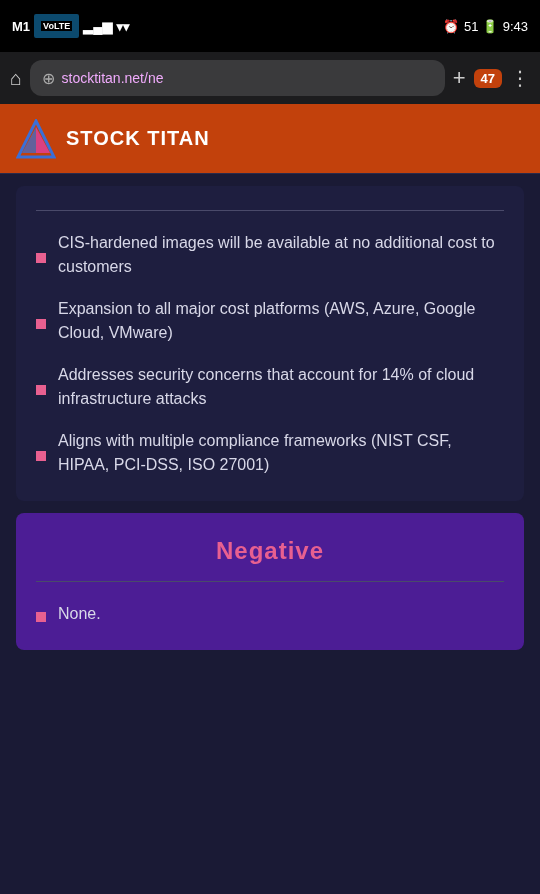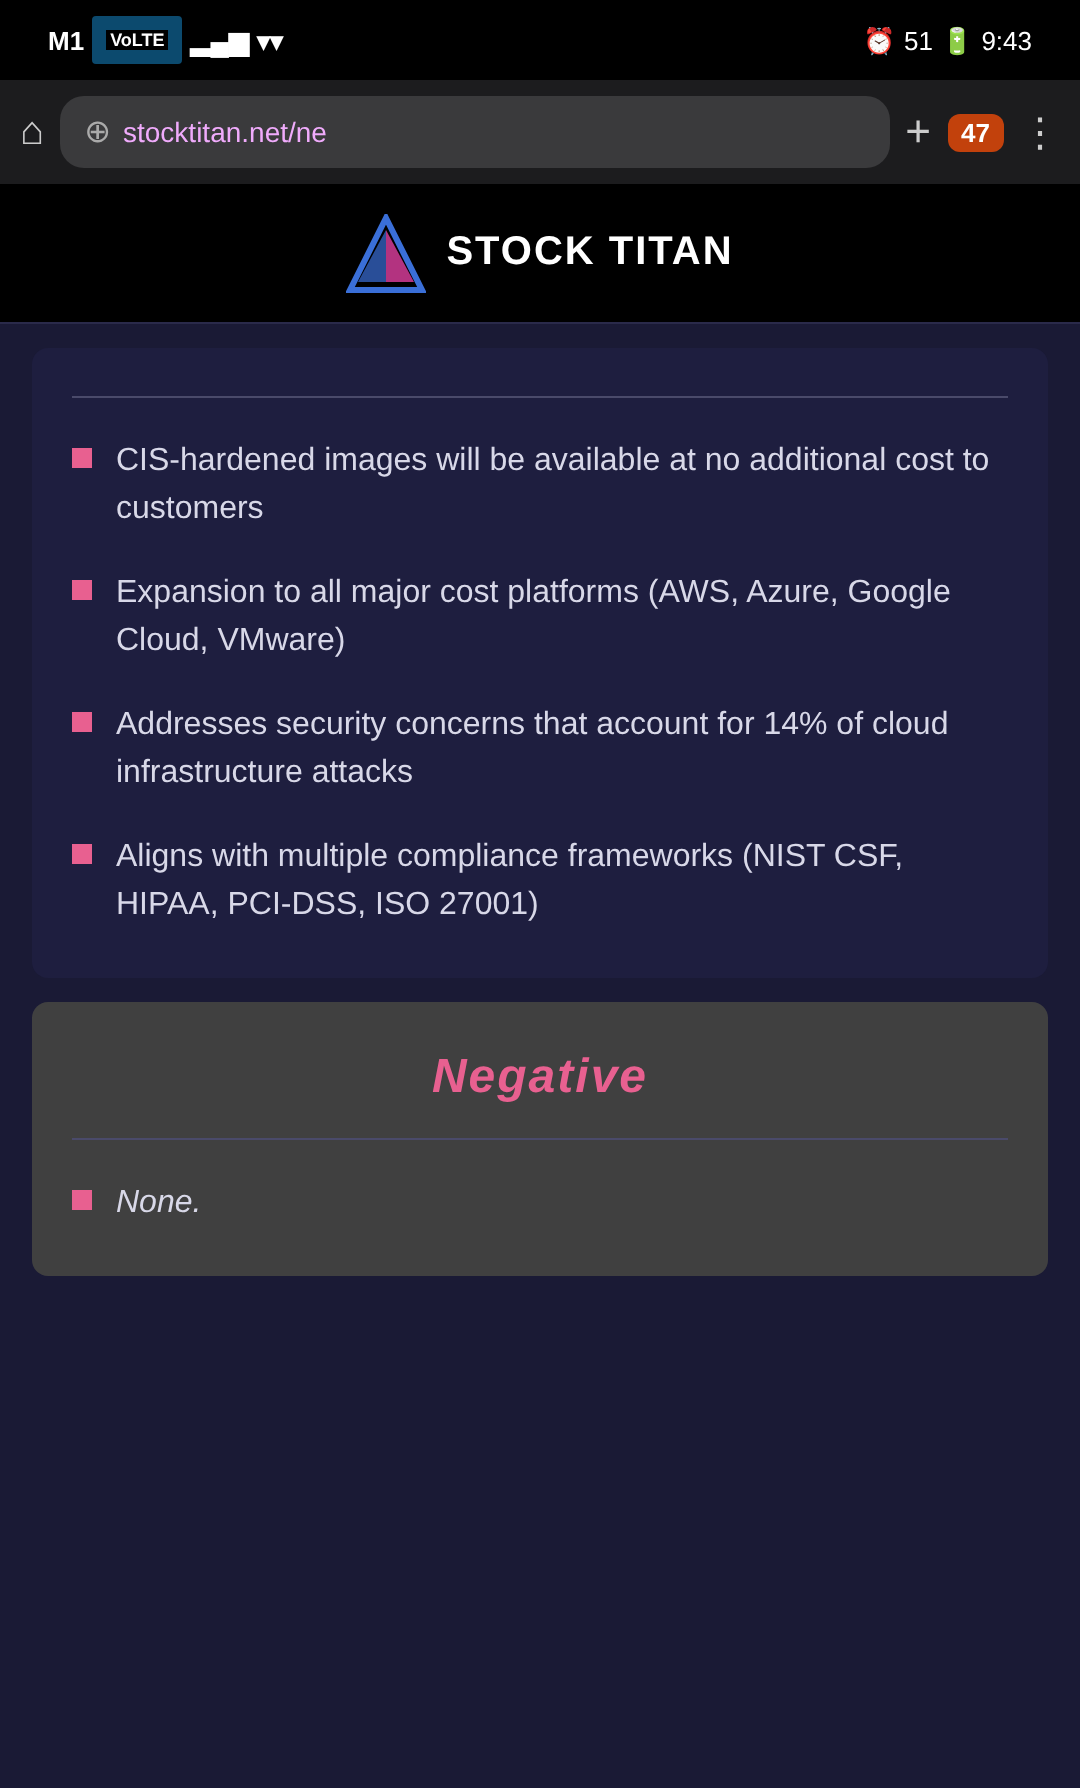--- a/index.html
+++ b/index.html
@@ -12,22 +12,22 @@
       overflow: hidden;
     }
 
     
     .status-bar {
       display: flex;
       justify-content: space-between;
       align-items: center;
       background: #000;
       color: #fff;
-      padding: 4px 24px;
-      height: 40px;
+      padding: 4px 12px;
+      height: 52px;
       font-size: 13px;
     }
     .status-left { display: flex; align-items: center; gap: 4px; font-size: 13px; font-weight: 600; }
     .status-right { display: flex; align-items: center; gap: 4px; font-size: 13px; }
     .volte-badge {
       border: 7px solid #0c4a6e;
       border-radius: 2px;
       font-size: 9px;
       padding: 0 2px;
       font-weight: bold;
@@ -78,23 +78,23 @@
     .browser-more {
       font-size: 20px;
       color: #ccc;
       cursor: pointer;
     }
 
     
     .nav-bar {
       display: flex;
       align-items: center;
-      background: #000000;
+      background: #c2410c;
       padding: 10px 16px;
-      justify-content: center;
+      justify-content: flex-start;
       height: 70px;
       border-bottom: 1px solid #2a2a4a;
     }
     .nav-brand {
       display: flex;
       align-items: center;
       gap: 10px;
     }
     .nav-logo {
       width: 40px;
@@ -157,41 +157,40 @@
     }
 
     .bullet-list {
       list-style: none;
       display: flex;
       flex-direction: column;
       gap: 18px;
     }
     .bullet-item {
       display: flex;
-      align-items: flex-start;
+      align-items: center;
       gap: 12px;
       color: #d8d8e8;
       font-size: 16px;
       line-height: 1.5;
     }
     .bullet-square {
       width: 10px;
       height: 10px;
       min-width: 10px;
       min-height: 10px;
       background: #e86090;
       margin-top: 5px;
     }
 
     .negative-section {
-      background: #404040;
+      background: #4c1d95;
       margin: 0 16px 20px 16px;
       border-radius: 8px;
       padding: 24px 20px;
-      font-style: italic;
     }
   </style>
 </head>
 <body>
 
 <div class="status-bar">
   <div class="status-left">
     <span>M1</span>
     <span class="volte-badge">VoLTE</span>
     <span>▂▄▆</span>

